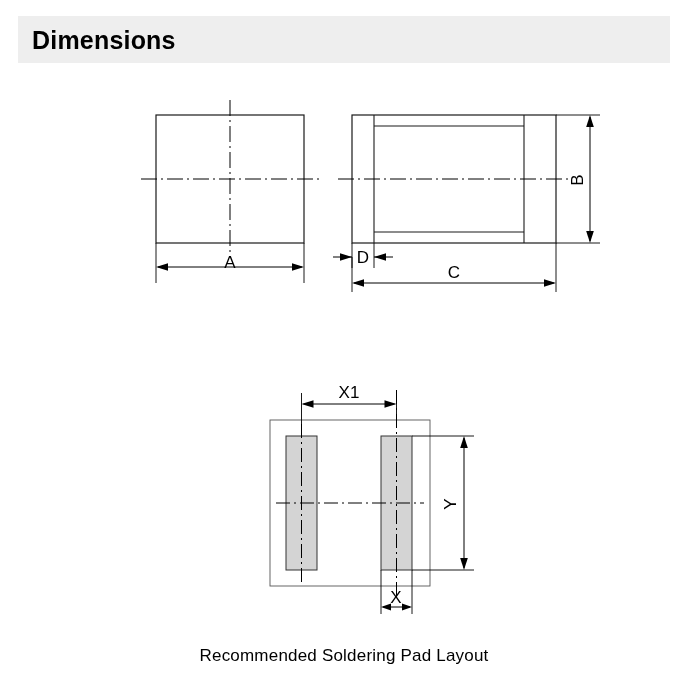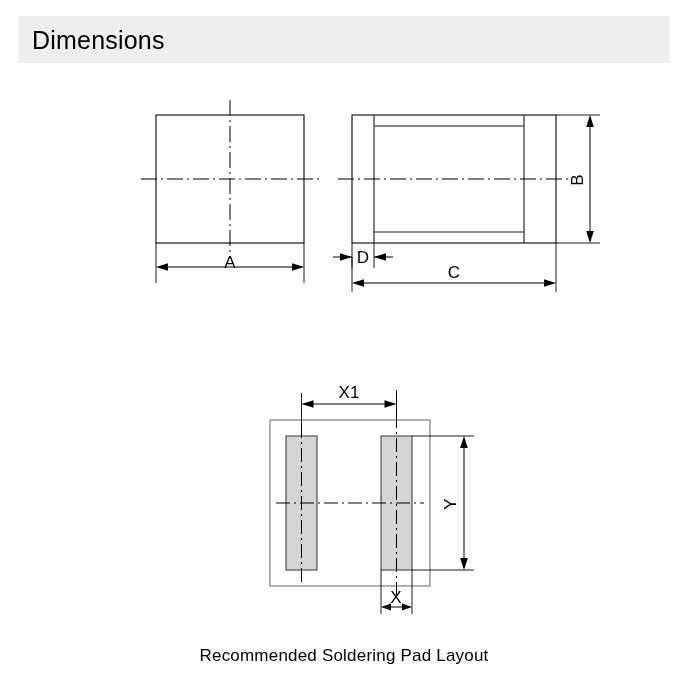--- a/index.html
+++ b/index.html
@@ -22,21 +22,21 @@
     width: 652px;
     height: 47px;
     background: #eeeeee;
     box-sizing: border-box;
   }
   .header-title {
     position: absolute;
     left: 32px;
     top: 27px;
     font-size: 25px;
-    font-weight: normal;
+    font-weight: bold;
     letter-spacing: 0.2px;
     line-height: 26px;
   }
   .stage {
     position: absolute;
     left: 0;
     top: 0;
     width: 688px;
     height: 681px;
   }

